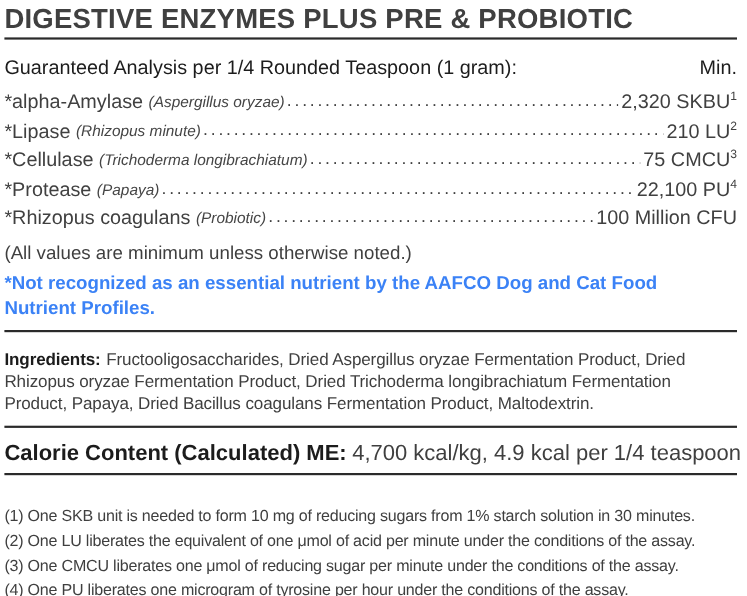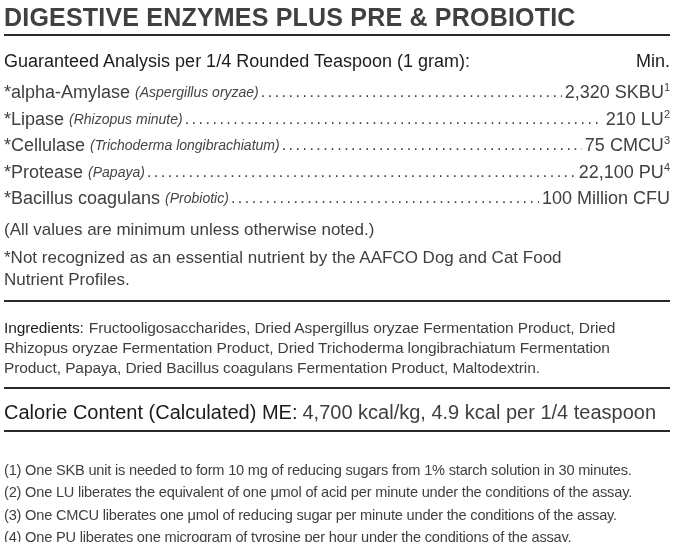--- a/index.html
+++ b/index.html
@@ -71,33 +71,34 @@
     margin-top: 8px;
     font-size: 17px;
     line-height: 20px;
     color: #3f3f3f;
   }
   .note2 {
     margin-top: 7px;
     font-size: 17px;
     line-height: 22px;
     max-width: 598px;
-    color: #404040;
+    color: #3b82f6;
+    font-weight: bold;
   }
   .rule-2 { margin-top: 9px; }
   .ingredients {
     margin-top: 16px;
     font-size: 15.5px;
     line-height: 20px;
     letter-spacing: -0.1px;
     color: #3f3f3f;
     max-width: 666px;
   }
   .para-label {
-    font-weight: normal;
+    font-weight: bold;
     color: #1c1c1c;
     margin-right: 5px;
     text-align: right;
   }
   .rule-3 { margin-top: 9px; }
   .calorie {
     margin-top: 14px;
     font-size: 20px;
     line-height: 18px;
     color: #3f3f3f;
@@ -151,21 +152,21 @@
     </div>
 
     <div class="ga-row">
       <span>*Protease</span>
       <span class="enzyme-source">(Papaya)</span>
       <span class="dot-leader">..........................................................................................................................................................</span>
       <span class="enzyme-value"><span>22,100 PU</span><sup>4</sup></span>
     </div>
 
     <div class="ga-row">
-      <span>*Bacillus coagulans</span>
+      <span>*Rhizopus coagulans</span>
       <span class="enzyme-source">(Probiotic)</span>
       <span class="dot-leader">..........................................................................................................................................................</span>
       <span class="enzyme-value"><span>100 Million CFU</span><sup></sup></span>
     </div>
 
   </div>
 
   <div class="note1">(All values are minimum unless otherwise noted.)</div>
 
   <div class="note2">*Not recognized as an essential nutrient by the AAFCO Dog and Cat Food Nutrient Profiles.</div>

